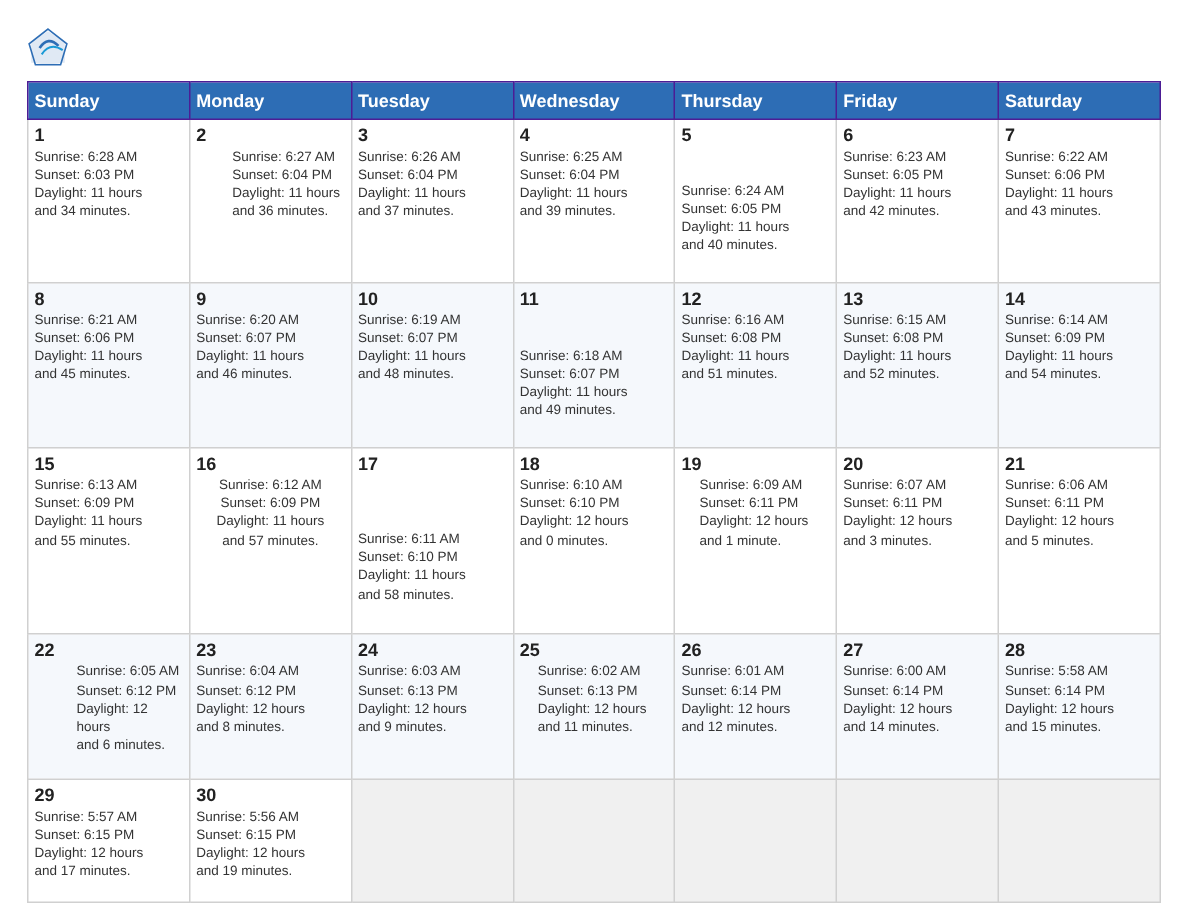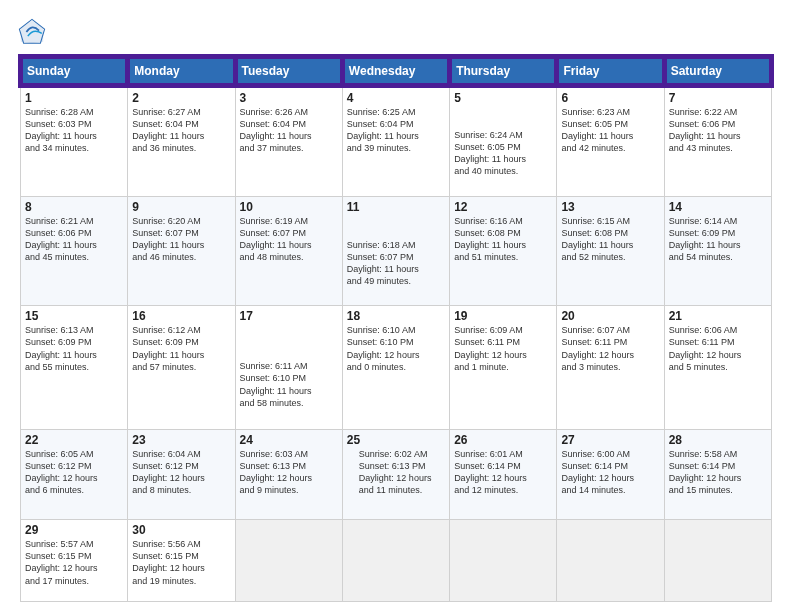--- a/index.html
+++ b/index.html
@@ -57,21 +57,21 @@
       border-collapse: collapse;
       flex: 1;
     }
     .calendar th {
       background: #2d6db5;
       color: #fff;
       font-size: 12px;
       font-weight: bold;
       padding: 5px 4px;
       text-align: left;
-      border: 5px solid #4c1d95;
+      border: 1px solid #4c1d95;
     }
     .calendar td {
       vertical-align: top;
       border: 1px solid #d0d0d0;
       padding: 3px 4px;
       font-size: 9.5px;
       color: #333;
       background: #fff;
       width: calc(100% / 7);
       height: 78px;
@@ -137,21 +137,21 @@
     <tr>
           <td>
             <span class="day-num">1</span>
             <div class="day-info" style="white-space: pre-line;">Sunrise: 6:28 AM
 Sunset: 6:03 PM
 Daylight: 11 hours
 and 34 minutes.</div>
           </td>
           <td>
             <span class="day-num">2</span>
-            <div class="day-info" style="white-space: pre-line;">Sunrise: 6:27 AM
+            <div class="day-info" style="white-space: pre-line; margin-left: 24px;">Sunrise: 6:27 AM
 Sunset: 6:04 PM
 Daylight: 11 hours
 and 36 minutes.</div>
           </td>
           <td>
             <span class="day-num">3</span>
             <div class="day-info" style="white-space: pre-line;">Sunrise: 6:26 AM
 Sunset: 6:04 PM
 Daylight: 11 hours
 and 37 minutes.</div>
@@ -239,42 +239,42 @@
         <tr>
           <td>
             <span class="day-num">15</span>
             <div class="day-info" style="white-space: pre-line;">Sunrise: 6:13 AM
 Sunset: 6:09 PM
 Daylight: 11 hours
 and 55 minutes.</div>
           </td>
           <td>
             <span class="day-num">16</span>
-            <div class="day-info" style="white-space: pre-line;">Sunrise: 6:12 AM
+            <div class="day-info" style="white-space: pre-line; text-align: center;">Sunrise: 6:12 AM
 Sunset: 6:09 PM
 Daylight: 11 hours
 and 57 minutes.</div>
           </td>
           <td>
             <span class="day-num">17</span>
             <div class="day-info" style="white-space: pre-line; margin-top: 37px;">Sunrise: 6:11 AM
 Sunset: 6:10 PM
 Daylight: 11 hours
 and 58 minutes.</div>
           </td>
           <td>
             <span class="day-num">18</span>
             <div class="day-info" style="white-space: pre-line;">Sunrise: 6:10 AM
 Sunset: 6:10 PM
 Daylight: 12 hours
 and 0 minutes.</div>
           </td>
           <td>
             <span class="day-num">19</span>
-            <div class="day-info" style="white-space: pre-line;">Sunrise: 6:09 AM
+            <div class="day-info" style="white-space: pre-line; margin-left: 12px;">Sunrise: 6:09 AM
 Sunset: 6:11 PM
 Daylight: 12 hours
 and 1 minute.</div>
           </td>
           <td>
             <span class="day-num">20</span>
             <div class="day-info" style="white-space: pre-line;">Sunrise: 6:07 AM
 Sunset: 6:11 PM
 Daylight: 12 hours
 and 3 minutes.</div>
@@ -283,21 +283,21 @@
             <span class="day-num">21</span>
             <div class="day-info" style="white-space: pre-line;">Sunrise: 6:06 AM
 Sunset: 6:11 PM
 Daylight: 12 hours
 and 5 minutes.</div>
           </td>
         </tr>
         <tr>
           <td>
             <span class="day-num">22</span>
-            <div class="day-info" style="white-space: pre-line;">Sunrise: 6:05 AM
+            <div class="day-info" style="white-space: pre-line; margin-left: 28px;">Sunrise: 6:05 AM
 Sunset: 6:12 PM
 Daylight: 12 hours
 and 6 minutes.</div>
           </td>
           <td>
             <span class="day-num">23</span>
             <div class="day-info" style="white-space: pre-line;">Sunrise: 6:04 AM
 Sunset: 6:12 PM
 Daylight: 12 hours
 and 8 minutes.</div>

